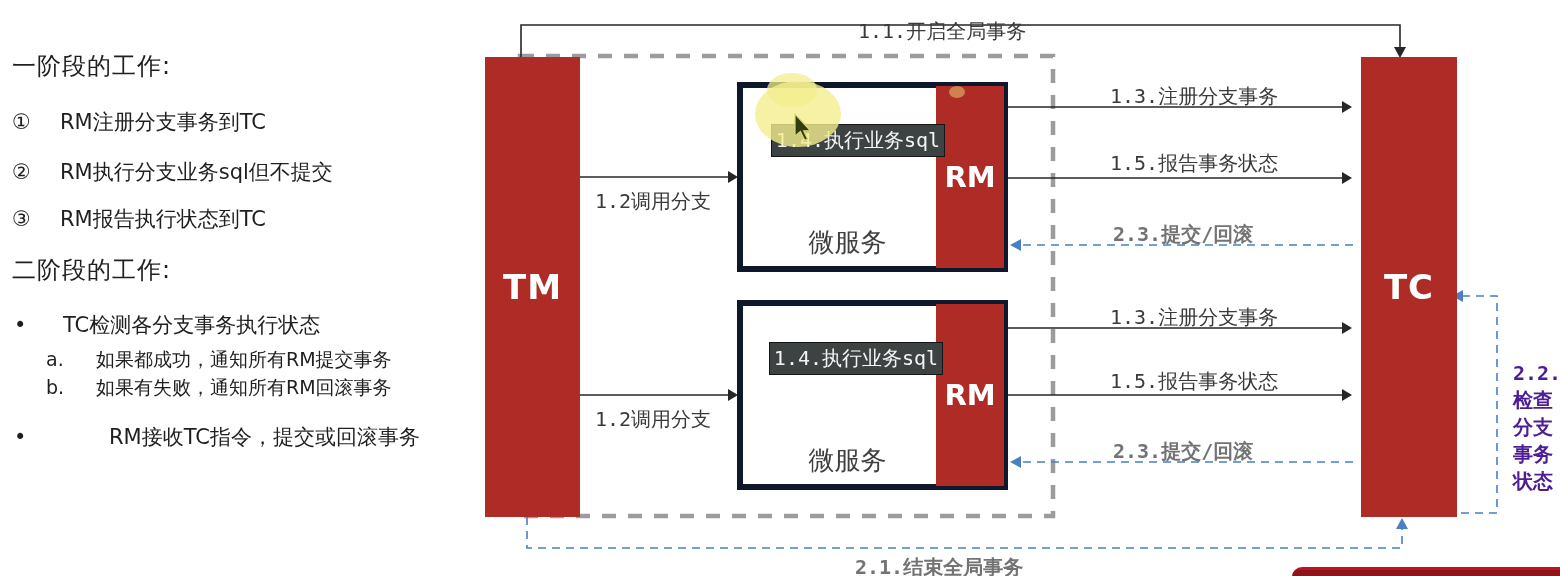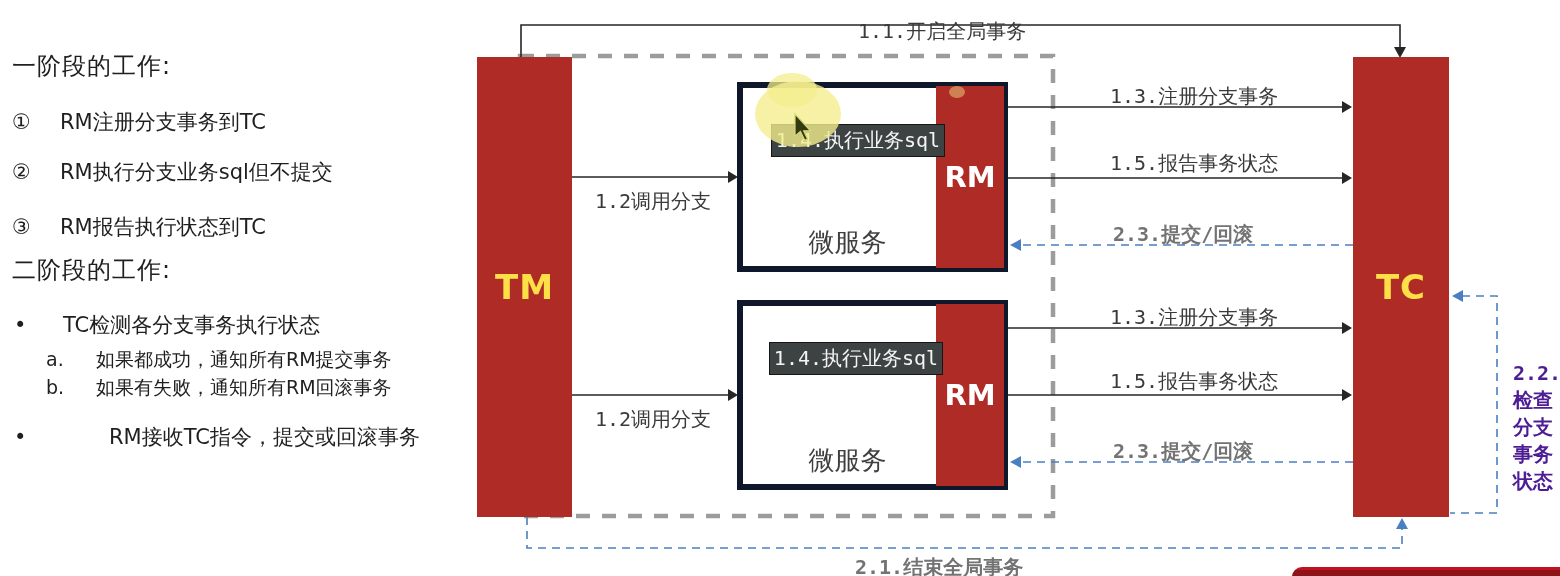--- a/index.html
+++ b/index.html
@@ -15,21 +15,21 @@
   .lp-sub { font-size:19px; }
   .lp-sub .mk { display:inline-block; width:50px; }
   .lp-bullet .mk { display:inline-block; width:49px; font-size:21px; }
 
   
   svg.layer { position:absolute; left:0; top:0; pointer-events:none; }
   #connectors { z-index:1; }
   #annotations { z-index:6; }
 
   .node { position:absolute; background:#af2b26; display:flex; align-items:center; justify-content:center;
-          color:#fde047; font-weight:600; z-index:2; }
+          color:#ffffff; font-weight:600; z-index:2;margin-left:8px; }
   .node-big { font-size:34px; letter-spacing:1px; }
 
   .ms-box { position:absolute; width:271px; height:190px; background:#fff; border:6px solid #0f172a; z-index:2; }
   .rm-strip { position:absolute; right:-2px; top:-2px; bottom:-2px; width:68px; background:#af2b26;
               display:flex; align-items:center; justify-content:center; color:#fff; font-size:29px; font-weight:600; }
   .ms-name { position:absolute; left:12px; bottom:6px; width:185px; text-align:center;
              color:#3f3f3f; font-size:26px; }
   .sql-chip { position:absolute; width:174px; height:33px; background:#3d4242; border:1px solid #161616;
               color:#f4f4f4; font-family:"DejaVu Sans Mono","Liberation Mono",monospace;
               font-size:20px; line-height:31px; text-align:center; z-index:3; white-space:nowrap; }
@@ -50,21 +50,21 @@
 <div id="stage">
 
   <div class="lp lp-title" style="left:12px; top:50px;">一阶段的工作:</div>
 
   <div class="lp lp-item" style="left:12px; top:108px;">
     <span class="mk">①</span><span>RM注册分支事务到TC</span>
   </div>
   <div class="lp lp-item" style="left:12px; top:158px;">
     <span class="mk">②</span><span>RM执行分支业务sql但不提交</span>
   </div>
-  <div class="lp lp-item" style="left:12px; top:213px;">
+  <div class="lp lp-item" style="left:12px; top:205px;">
     <span class="mk">③</span><span>RM报告执行状态到TC</span>
   </div>
 
   <div class="lp lp-item lp-bullet" style="left:14px; top:311px;">
     <span class="mk">•</span><span style="font-size:21px;">TC检测各分支事务执行状态</span>
   </div>
 
   <div class="lp lp-title" style="left:12px; top:254px;">二阶段的工作:</div>
   <div class="lp lp-sub" style="left:46px; top:347px;">
     <span class="mk">a.</span><span>如果都成功，通知所有RM提交事务</span>

